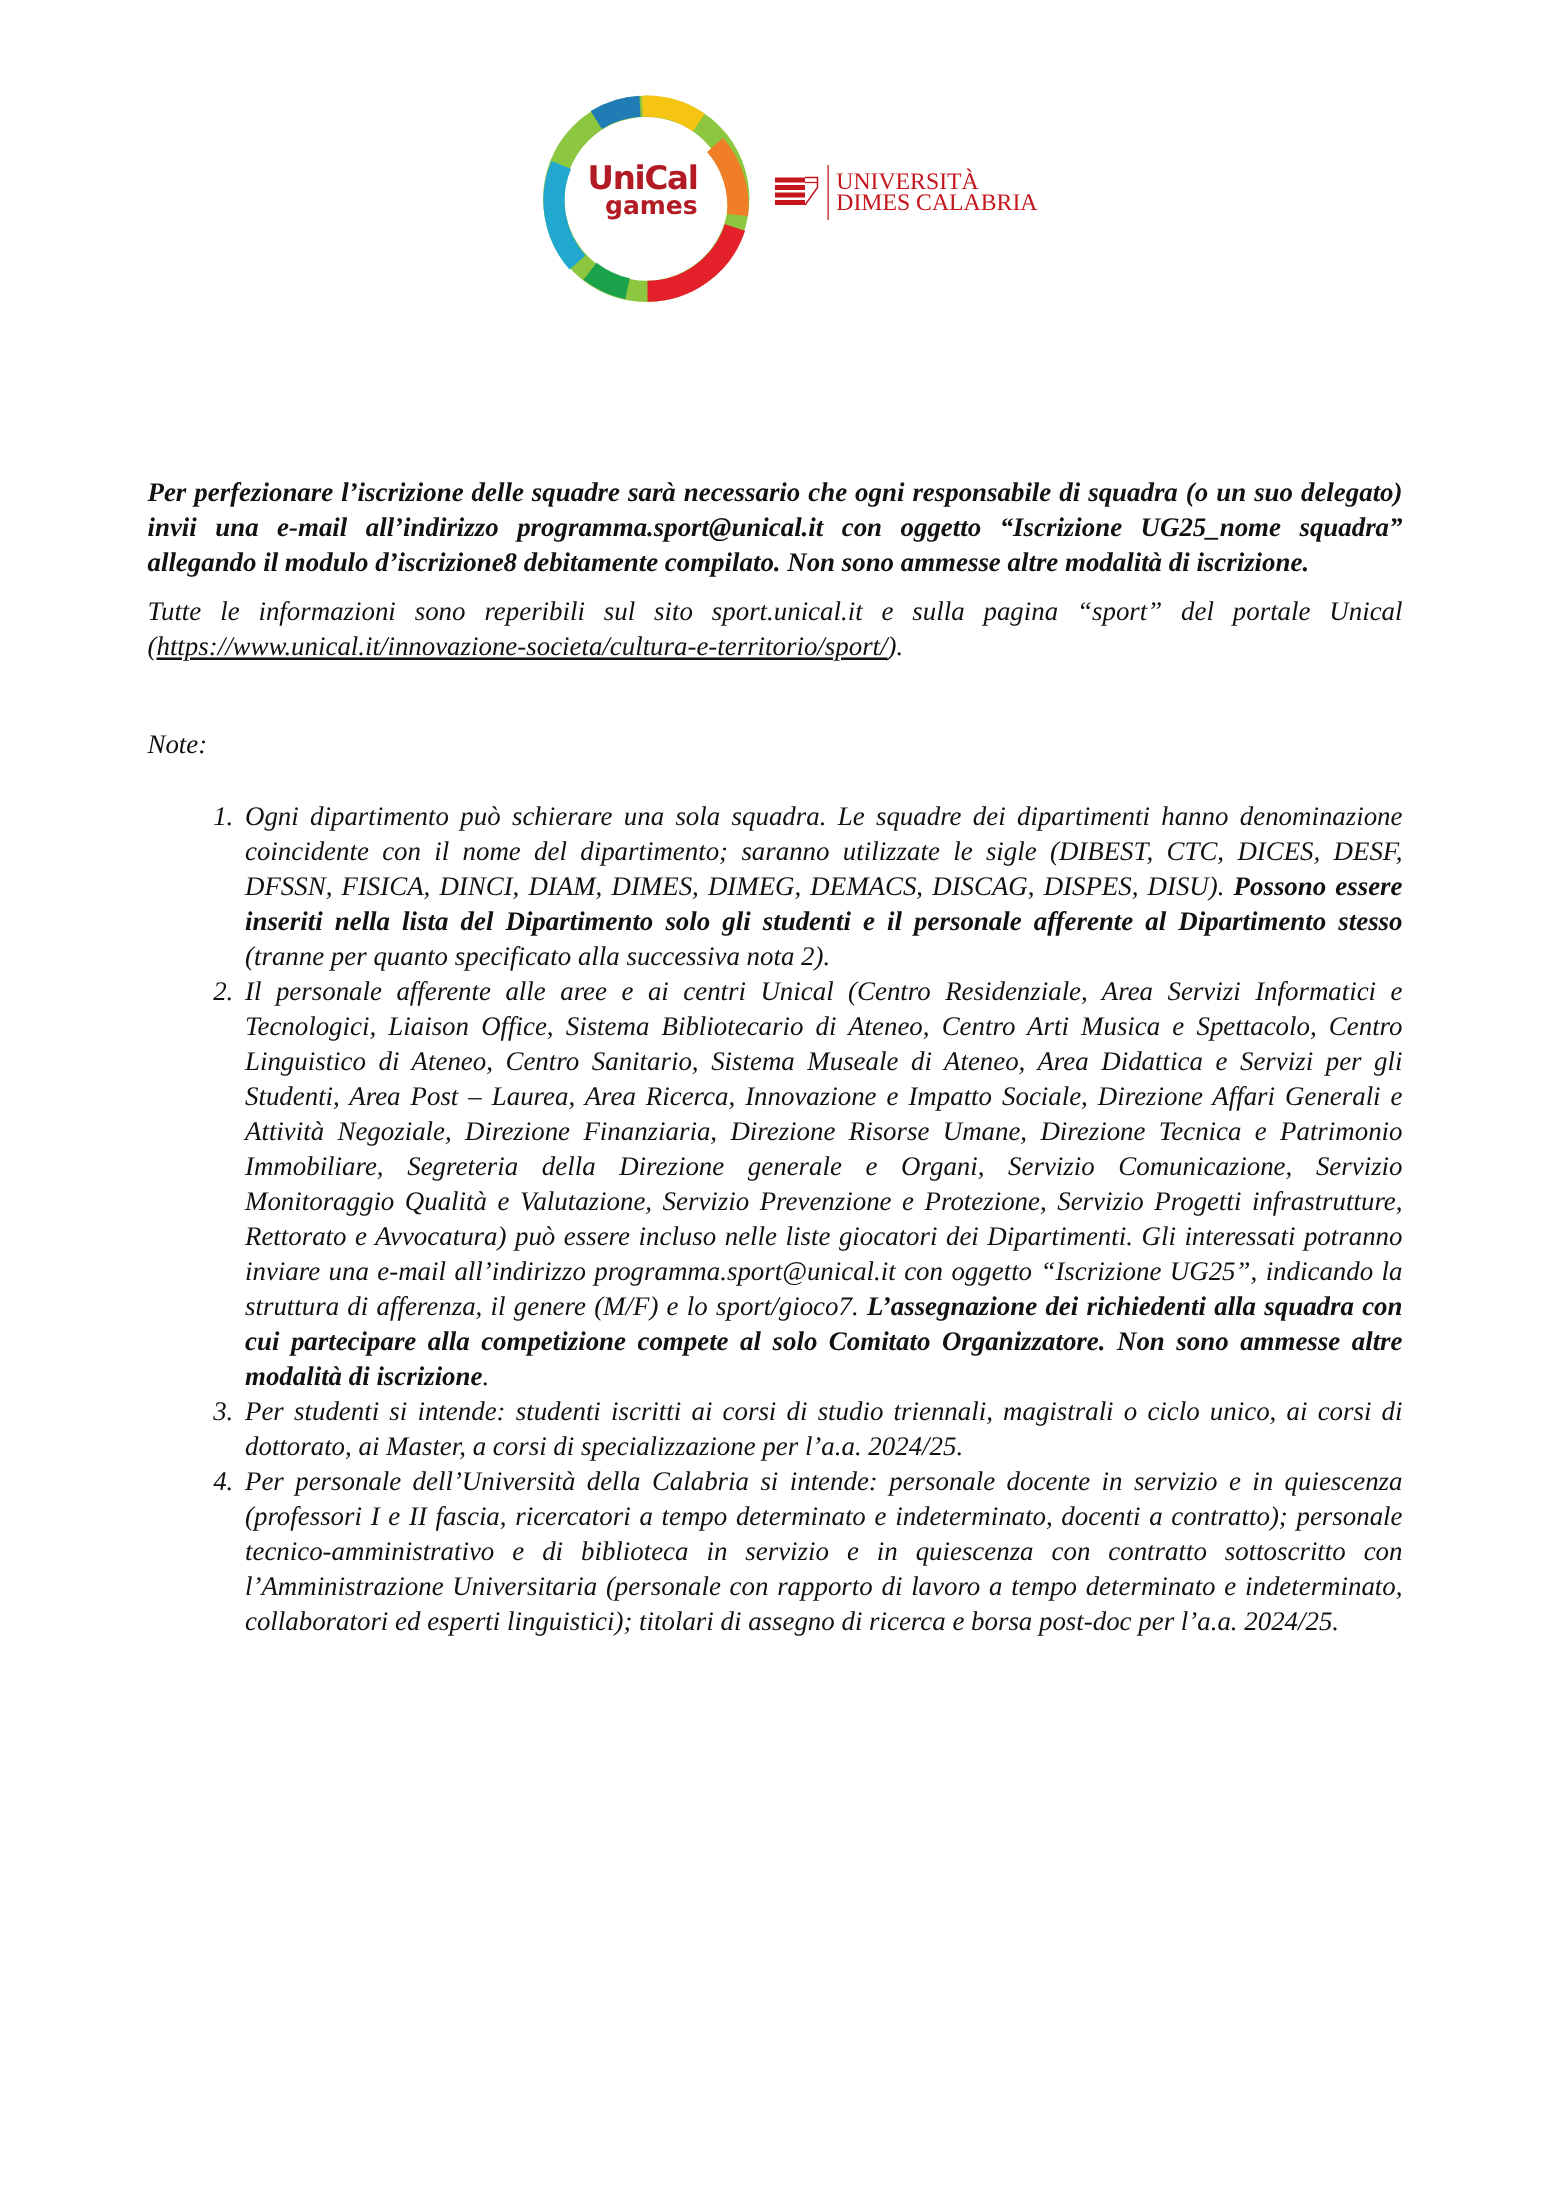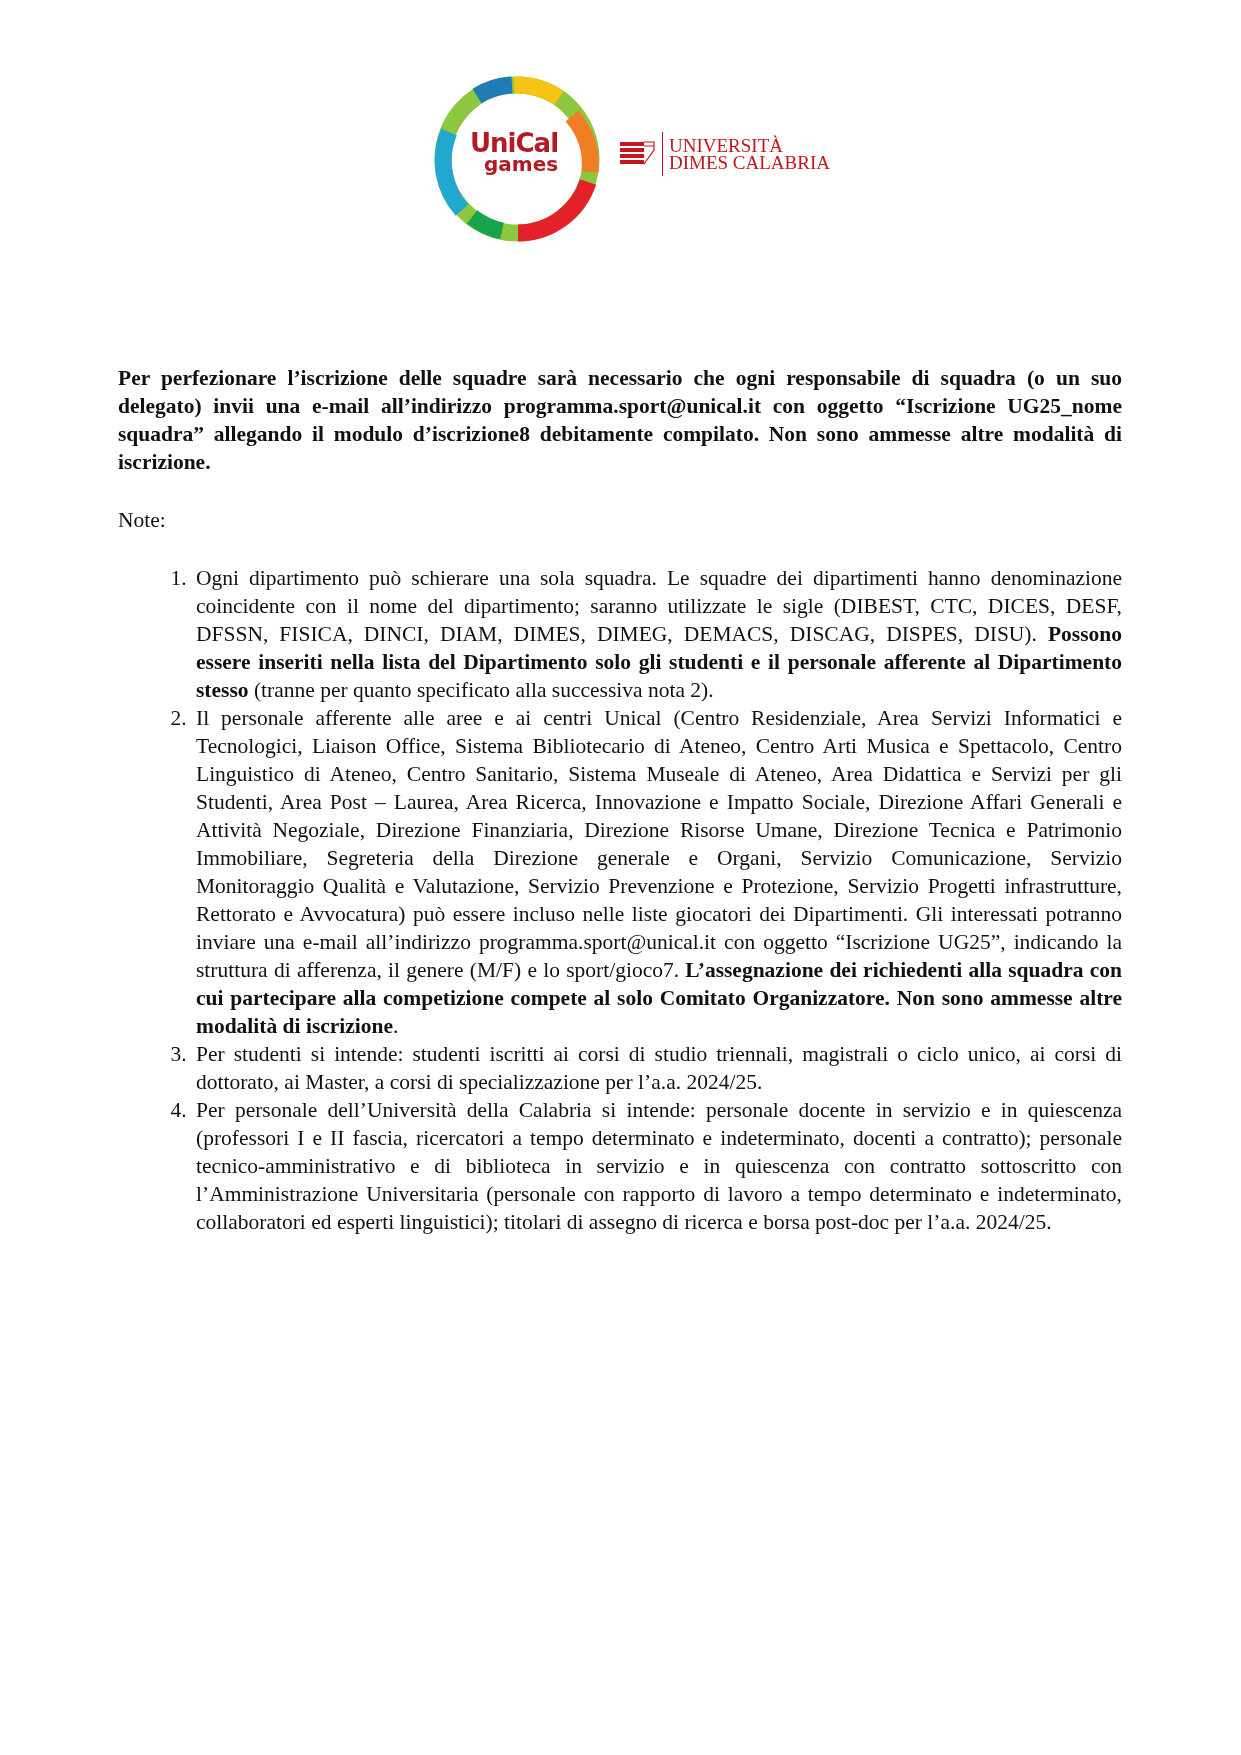--- a/index.html
+++ b/index.html
@@ -7,25 +7,25 @@
          font-family: "Liberation Serif", "DejaVu Serif", serif; color: #111; }
   .header { position: absolute; top: 70px; left: 0; width: 1241px; height: 180px; }
   .ug-logo { position: absolute; left: 432px; top: 4px; width: 170px; height: 170px; }
   .ug-text { position: absolute; left: 470px; top: 60px; width: 120px; font-family: "DejaVu Sans", sans-serif; font-weight: bold; color: #b31b24; line-height: 1; }
   .ug-text .l1 { font-size: 26px; letter-spacing: -1px; display:block; }
   .ug-text .l2 { font-size: 20px; display:block; margin-left: 14px; margin-top: -2px; }
   .unical-logo { position: absolute; left: 620px; top: 62px; display: flex; align-items: center; }
   .unical-mark { width: 36px; height: 28px; margin-right: 6px; }
   .unical-divider { width: 1px; height: 44px; background: #c4161c; margin-right: 6px; }
   .unical-name { font-family: "Liberation Serif", serif; color: #c4161c; font-size: 19px; line-height: 17px; }
-  .content { position: absolute; left: 118px; top: 364px; width: 1004px; font-size: 21.5px; line-height: 28px; }
+  .content { position: absolute; left: 118px; top: 380px; width: 1004px; font-size: 21.5px; line-height: 28px; font-style: italic; }
   p { margin: 0 0 11px 0; text-align: justify; }
   .bold { font-weight: bold; }
   a.link { color: #111; text-decoration: underline; }
-  .note-label { margin-top: 30px; margin-bottom: 30px; }
+  .note-label { margin-top: 50px; margin-bottom: 30px; }
   ol { margin: 0; padding-left: 74px; }
   ol li { text-align: justify; margin-bottom: 0; padding-left: 4px; }
 </style>
 </head>
 <body>
 
 <div class="header">
   <svg class="ug-logo" viewBox="0 0 170 170">
     <g fill="none" stroke-width="17">
       <circle cx="85" cy="85" r="74" stroke="#8dc63f"></circle>
@@ -53,20 +53,21 @@
     <div class="unical-divider"></div>
     <div class="unical-name">
       <div>UNIVERSITÀ</div>
       <div>DIMES CALABRIA</div>
     </div>
   </div>
 </div>
 
 <div class="content">
   <p class="bold">Per perfezionare l’iscrizione delle squadre sarà necessario che ogni responsabile di squadra (o un suo delegato) invii una e-mail all’indirizzo programma.sport@unical.it con oggetto “Iscrizione UG25_nome squadra” allegando il modulo d’iscrizione8 debitamente compilato. Non sono ammesse altre modalità di iscrizione.</p>
+  <p><span>Tutte le informazioni sono reperibili sul sito sport.unical.it e sulla pagina “sport” del portale Unical (</span><a class="link">https://www.unical.it/innovazione-societa/cultura-e-territorio/sport/</a><span>).</span></p>
 
   <p class="note-label">Note:</p>
   <ol>
     <li><span>Ogni dipartimento può schierare una sola squadra. Le squadre dei dipartimenti hanno denominazione coincidente con il nome del dipartimento; saranno utilizzate le sigle (DIBEST, CTC, DICES, DESF, DFSSN, FISICA, DINCI, DIAM, DIMES, DIMEG, DEMACS, DISCAG, DISPES, DISU). </span><span class="bold">Possono essere inseriti nella lista del Dipartimento solo gli studenti e il personale afferente al Dipartimento stesso</span><span> (tranne per quanto specificato alla successiva nota 2).</span></li>
     <li><span>Il personale afferente alle aree e ai centri Unical (Centro Residenziale, Area Servizi Informatici e Tecnologici, Liaison Office, Sistema Bibliotecario di Ateneo, Centro Arti Musica e Spettacolo, Centro Linguistico di Ateneo, Centro Sanitario, Sistema Museale di Ateneo, Area Didattica e Servizi per gli Studenti, Area Post – Laurea, Area Ricerca, Innovazione e Impatto Sociale, Direzione Affari Generali e Attività Negoziale, Direzione Finanziaria, Direzione Risorse Umane, Direzione Tecnica e Patrimonio Immobiliare, Segreteria della Direzione generale e Organi, Servizio Comunicazione, Servizio Monitoraggio Qualità e Valutazione, Servizio Prevenzione e Protezione, Servizio Progetti infrastrutture, Rettorato e Avvocatura) può essere incluso nelle liste giocatori dei Dipartimenti. Gli interessati potranno inviare una e-mail all’indirizzo programma.sport@unical.it con oggetto “Iscrizione UG25”, indicando la struttura di afferenza, il genere (M/F) e lo sport/gioco7. </span><span class="bold">L’assegnazione dei richiedenti alla squadra con cui partecipare alla competizione compete al solo Comitato Organizzatore. Non sono ammesse altre modalità di iscrizione</span><span>.</span></li>
     <li><span>Per studenti si intende: studenti iscritti ai corsi di studio triennali, magistrali o ciclo unico, ai corsi di dottorato, ai Master, a corsi di specializzazione per l’a.a. 2024/25.</span></li>
     <li><span>Per personale dell’Università della Calabria si intende: personale docente in servizio e in quiescenza (professori I e II fascia, ricercatori a tempo determinato e indeterminato, docenti a contratto); personale tecnico-amministrativo e di biblioteca in servizio e in quiescenza con contratto sottoscritto con l’Amministrazione Universitaria (personale con rapporto di lavoro a tempo determinato e indeterminato, collaboratori ed esperti linguistici); titolari di assegno di ricerca e borsa post-doc per l’a.a. 2024/25.</span></li>
   </ol>
 </div>
 

